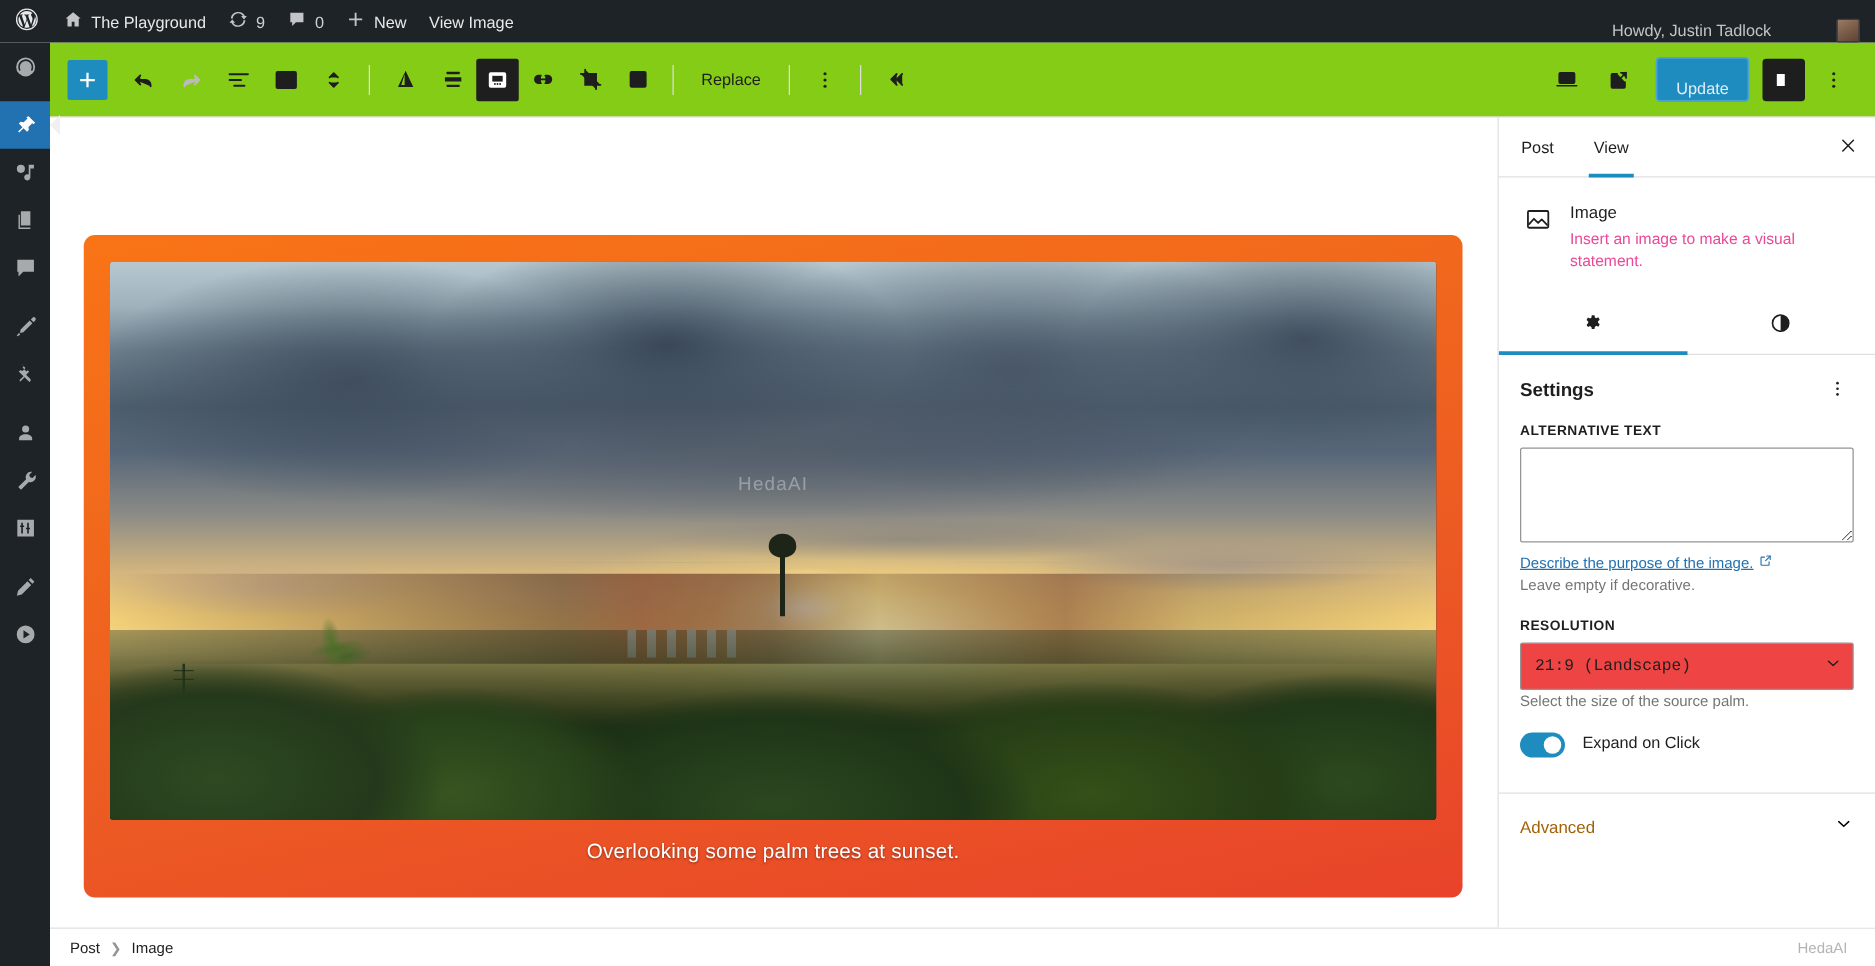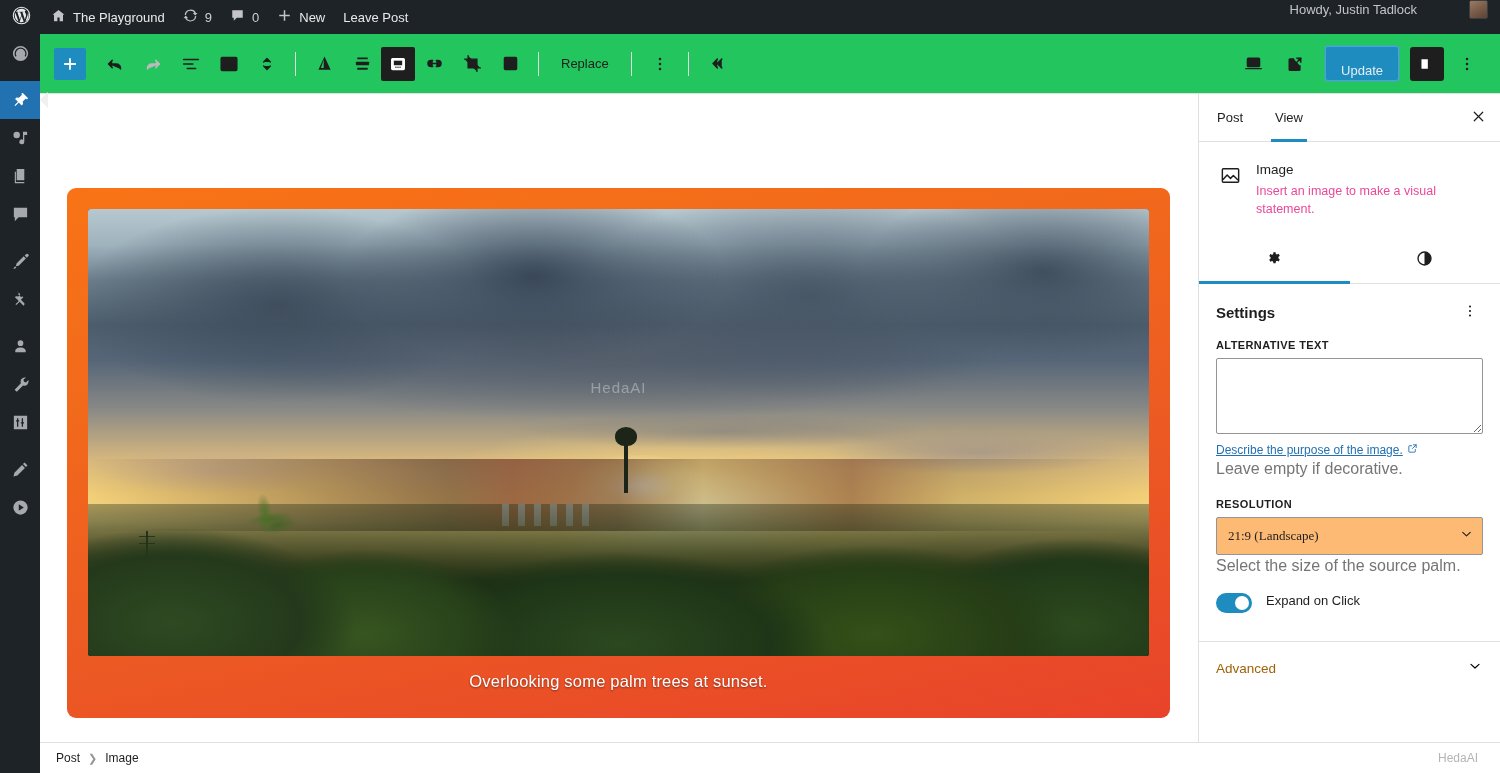--- a/index.html
+++ b/index.html
@@ -5,21 +5,21 @@
   * { box-sizing: border-box; margin: 0; padding: 0; }
   html, body {
     width: 1500px; height: 773px;
     font-family: "Liberation Sans", sans-serif;
     background: #fff; overflow: hidden;
   }
 
   
   .adminbar {
     position: absolute; top: 0; left: 0; width: 1500px; height: 34px;
-    background: #1e2327; display: flex; align-items: flex-start;
+    background: #1e2327; display: flex; align-items: flex-end;
     color: #c3c4c7; font-size: 13px; z-index: 50;
   }
   .ab-item {
     display: flex; align-items: center; gap: 7px;
     height: 34px; padding: 0 9px; color: #e8e9ea; white-space: nowrap;
   }
   .ab-item.logo { padding: 0 10px 0 11px; }
   .ab-right { margin-left: auto; display: flex; align-items: center; padding-right: 12px; gap: 44px; }
   .avatar {
     width: 19px; height: 19px; margin-left: 8px; border-radius: 2px;
@@ -51,21 +51,21 @@
 
   
   .editor {
     position: absolute; top: 34px; left: 40px;
     width: 1460px; height: 739px; background: #fff;
   }
 
   
   .toolbar {
     position: absolute; top: 0; left: 0; width: 1460px; height: 60px;
-    background: #22c55e; border-bottom: 1px solid #e0e0e0;
+    background: #84cc16; border-bottom: 1px solid #e0e0e0;
     display: flex; align-items: center; padding: 0 14px 0 8px;
   }
   .tbtn {
     width: 38px; height: 38px; border-radius: 2px; background: none; border: 0;
     display: flex; align-items: center; justify-content: center;
     color: #1e1e1e; cursor: pointer; flex: none;
   }
   .tbtn.inserter {
     width: 32px; height: 32px; background: #1e8cbe; border-radius: 2px;
     margin-right: 10px; margin-left: 6px;
@@ -265,26 +265,26 @@
   }
   .alt-textarea {
     width: 100%; height: 76px; border: 1px solid #949494; border-radius: 2px;
     resize: both; font-family: inherit; font-size: 13px; padding: 7px 8px;
     color: #1e1e1e; background: #fff; display: block;
   }
   .help-link {
     display: inline-flex; align-items: center; gap: 4px; font-size: 12px;
     color: #2271b1; text-decoration: underline; margin-top: 9px; cursor: pointer;
   }
-  .help-text { font-size: 16px; color: #757575; margin-top: 2px; }
+  .help-text { font-size: 12px; color: #757575; margin-top: 2px; }
   .res-block { margin-top: 20px; }
   .select-wrap { position: relative; }
   .select-box {
     width: 100%; height: 38px; border: 1px solid #949494; border-radius: 2px;
-    background: #fdba74; font-family: Liberation Serif, serif; font-size: 13px; color: #1e1e1e;
+    background: #ef4444; font-family: Liberation Mono, monospace; font-size: 13px; color: #1e1e1e;
     padding: 0 32px 0 11px; display: flex; align-items: center; cursor: pointer;
   }
   .select-chev {
     position: absolute; right: 9px; top: 50%; transform: translateY(-50%);
     pointer-events: none; color: #1e1e1e;
   }
   .toggle-row {
     display: flex; align-items: flex-start; gap: 14px; padding: 18px 0 20px;
   }
   .toggle {
@@ -340,21 +340,21 @@
   </div>
   <div class="ab-item">
     <span>
       <svg width="15" height="15" viewBox="0 0 20 20" fill="#c3c4c7">
         <path d="M9 3h2v6h6v2h-6v6H9v-6H3V9h6V3z"></path>
       </svg>
     </span>
     <span>New</span>
   </div>
   <div class="ab-item">
-    <span>Leave Post</span>
+    <span>View Image</span>
   </div>
   <div class="ab-right">
     <span>Howdy, Justin Tadlock</span>
     <span class="avatar"></span>
   </div>
 </div>
 
 <div class="adminmenu">
   <div class="am-item">
     <span>

